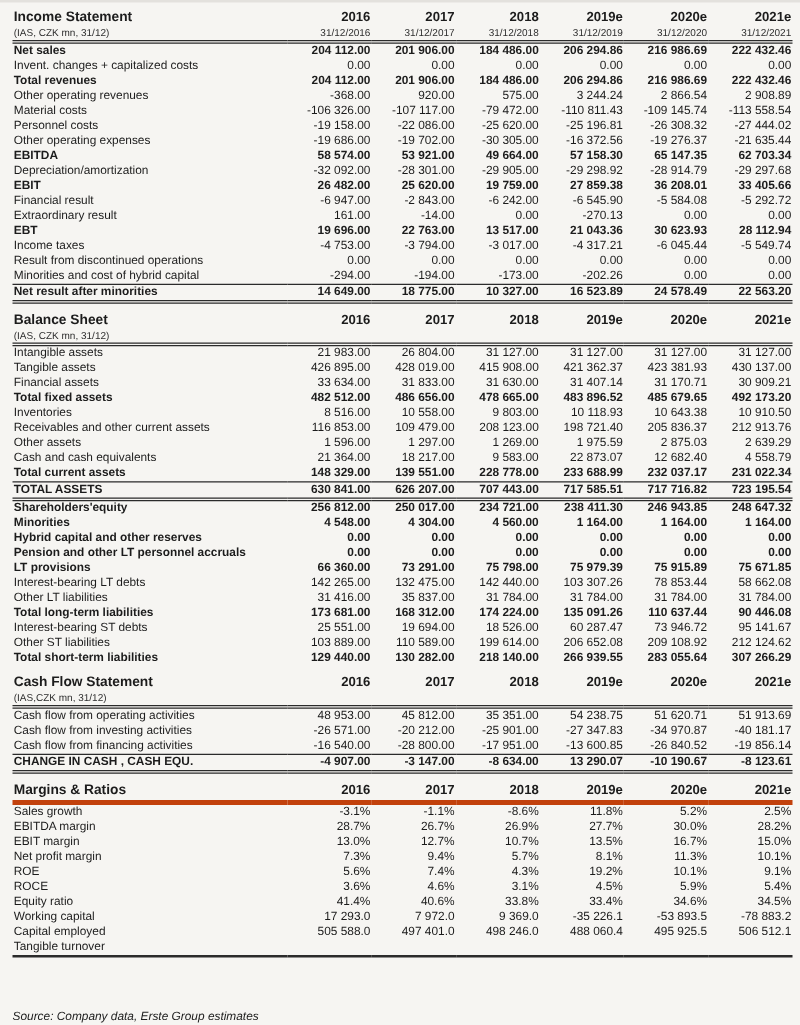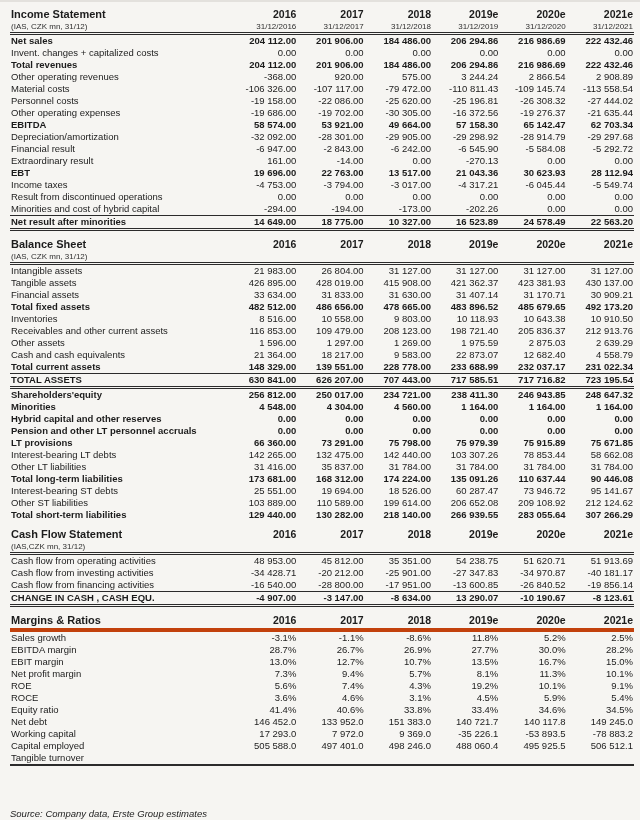--- a/index.html
+++ b/index.html
@@ -178,31 +178,40 @@
             <td class="num">-16 372.56</td>
             <td class="num">-19 276.37</td>
             <td class="num">-21 635.44</td>
           </tr>
           <tr class="bold ">
             <td class="label">EBITDA</td>
             <td class="num">58 574.00</td>
             <td class="num">53 921.00</td>
             <td class="num">49 664.00</td>
             <td class="num">57 158.30</td>
-            <td class="num">65 142.47</td>
+            <td class="num">65 147.35</td>
             <td class="num">62 703.34</td>
           </tr>
           <tr class="">
             <td class="label">Depreciation/amortization</td>
             <td class="num">-32 092.00</td>
             <td class="num">-28 301.00</td>
             <td class="num">-29 905.00</td>
             <td class="num">-29 298.92</td>
             <td class="num">-28 914.79</td>
             <td class="num">-29 297.68</td>
+          </tr>
+          <tr class="bold ">
+            <td class="label">EBIT</td>
+            <td class="num">26 482.00</td>
+            <td class="num">25 620.00</td>
+            <td class="num">19 759.00</td>
+            <td class="num">27 859.38</td>
+            <td class="num">36 208.01</td>
+            <td class="num">33 405.66</td>
           </tr>
           <tr class="">
             <td class="label">Financial result</td>
             <td class="num">-6 947.00</td>
             <td class="num">-2 843.00</td>
             <td class="num">-6 242.00</td>
             <td class="num">-6 545.90</td>
             <td class="num">-5 584.08</td>
             <td class="num">-5 292.72</td>
           </tr>
@@ -519,21 +528,21 @@
             <td class="label">Cash flow from operating activities</td>
             <td class="num">48 953.00</td>
             <td class="num">45 812.00</td>
             <td class="num">35 351.00</td>
             <td class="num">54 238.75</td>
             <td class="num">51 620.71</td>
             <td class="num">51 913.69</td>
           </tr>
           <tr class="">
             <td class="label">Cash flow from investing activities</td>
-            <td class="num">-34 428.71</td>
+            <td class="num">-26 571.00</td>
             <td class="num">-20 212.00</td>
             <td class="num">-25 901.00</td>
             <td class="num">-27 347.83</td>
             <td class="num">-34 970.87</td>
             <td class="num">-40 181.17</td>
           </tr>
           <tr class="">
             <td class="label">Cash flow from financing activities</td>
             <td class="num">-16 540.00</td>
             <td class="num">-28 800.00</td>
@@ -632,29 +641,20 @@
           <tr class="">
             <td class="label">Equity ratio</td>
             <td class="num">41.4%</td>
             <td class="num">40.6%</td>
             <td class="num">33.8%</td>
             <td class="num">33.4%</td>
             <td class="num">34.6%</td>
             <td class="num">34.5%</td>
           </tr>
           <tr class="">
-            <td class="label">Net debt</td>
-            <td class="num">146 452.0</td>
-            <td class="num">133 952.0</td>
-            <td class="num">151 383.0</td>
-            <td class="num">140 721.7</td>
-            <td class="num">140 117.8</td>
-            <td class="num">149 245.0</td>
-          </tr>
-          <tr class="">
             <td class="label">Working capital</td>
             <td class="num">17 293.0</td>
             <td class="num">7 972.0</td>
             <td class="num">9 369.0</td>
             <td class="num">-35 226.1</td>
             <td class="num">-53 893.5</td>
             <td class="num">-78 883.2</td>
           </tr>
           <tr class="">
             <td class="label">Capital employed</td>

